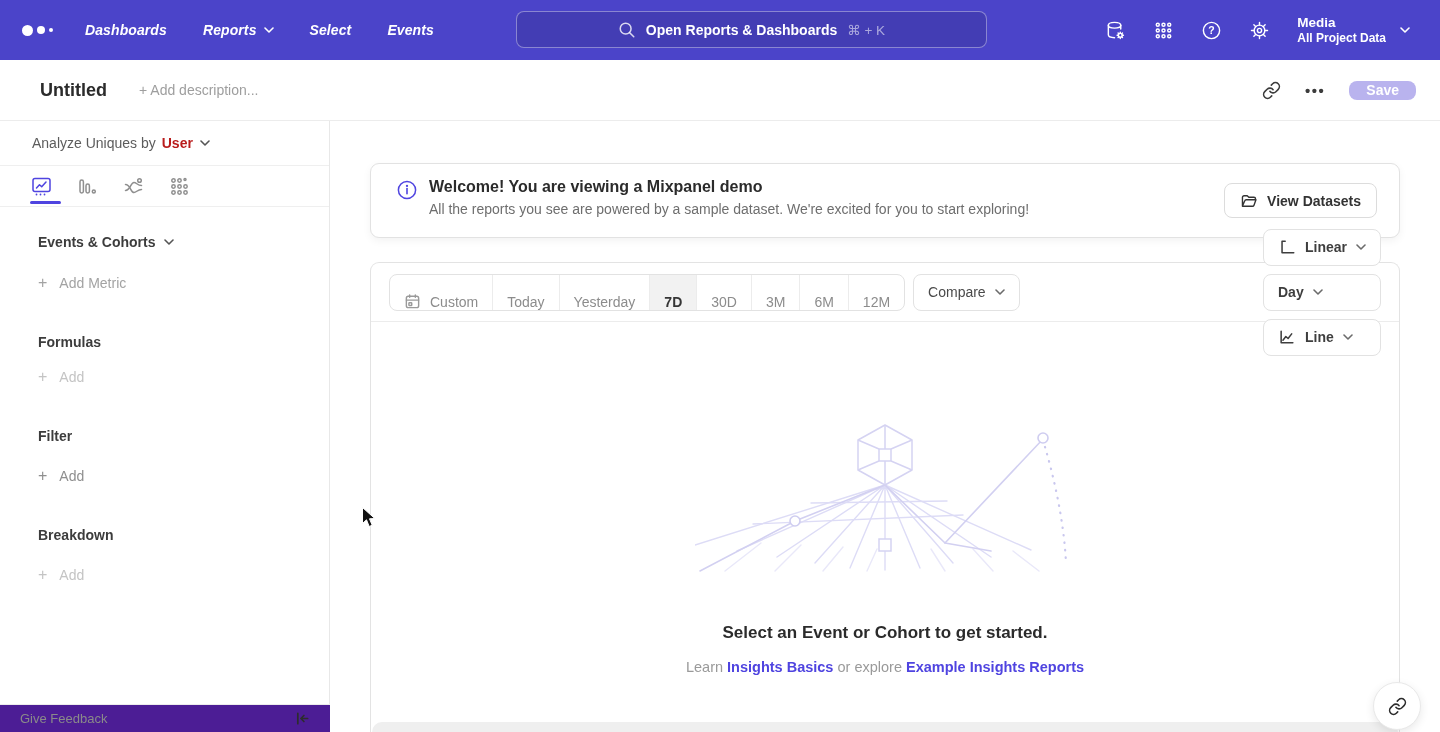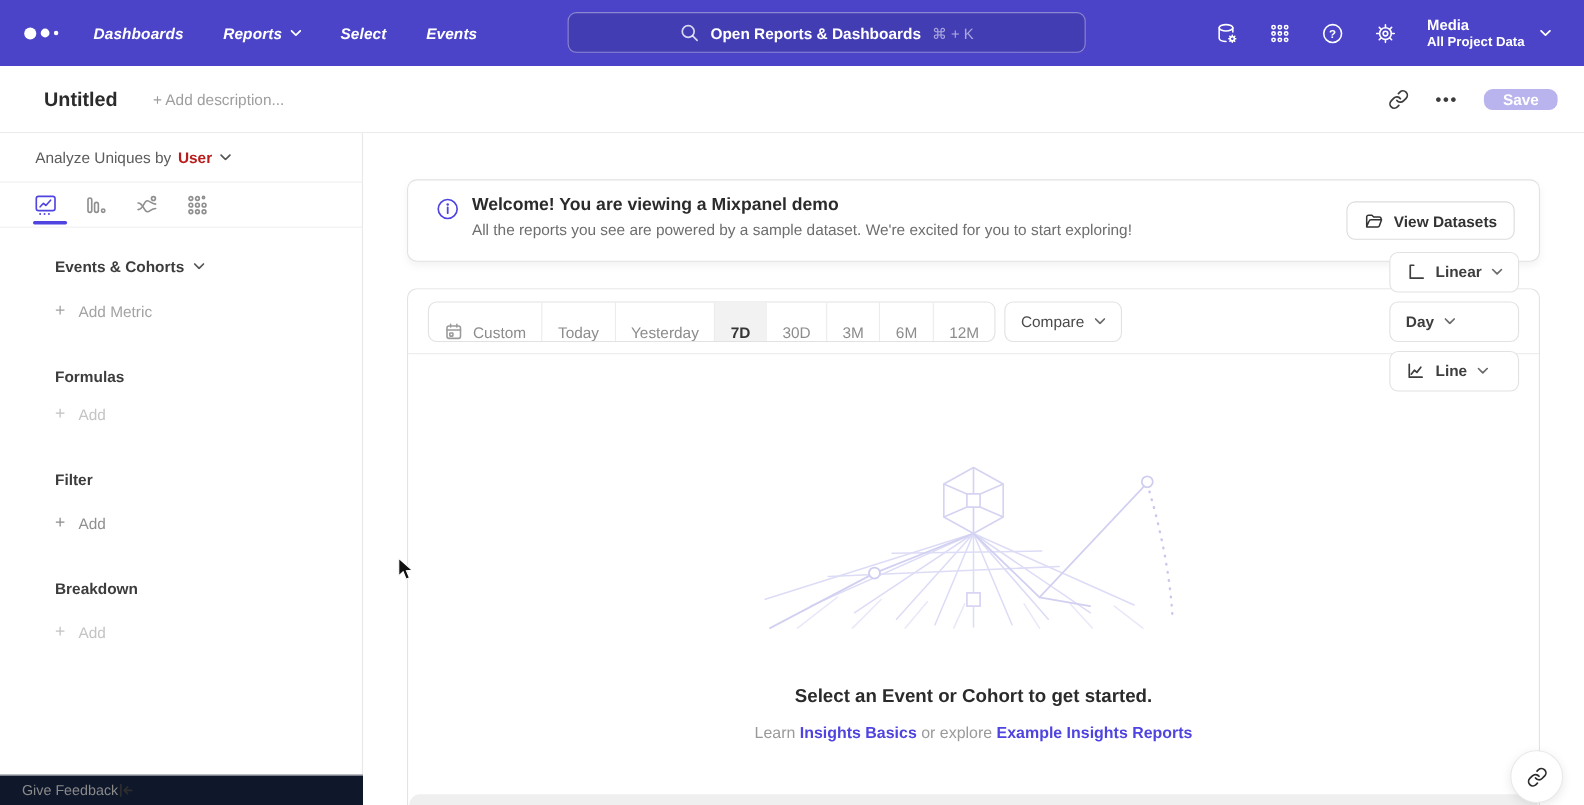--- a/index.html
+++ b/index.html
@@ -55,31 +55,31 @@
   .analyze-value { display:flex; align-items:center; gap:7px; color:#b91c1c; font-weight:700; cursor:pointer; }
   .tabs-row { height:41px; display:flex; align-items:center; gap:24px; padding:0 30px;
     border-bottom:1px solid #efefef; position:relative; }
   .tab { width:22px; height:22px; color:#8f8f8f; cursor:pointer; display:flex; align-items:center; justify-content:center; }
   .tab svg { width:21px; height:21px; }
   .tab svg * { stroke:currentColor; fill:none; stroke-width:1.5; stroke-linecap:round; stroke-linejoin:round; }
   .tab svg .fdot { fill:currentColor; stroke:none; }
   .tab.selected { color:#4F44E0; }
   .tab-underline { position:absolute; left:30px; bottom:2px; width:31px; height:3px;
     border-radius:2px; background:#4F44E0; }
-  .side-body { padding:0 50px; }
+  .side-body { padding:0 38px; }
   .group-title { font-size:14px; font-weight:700; color:#3c3c3c; }
   .add-link { display:flex; align-items:center; gap:12px; font-size:14px; cursor:pointer; }
   .add-link .plus { font-size:16px; }
   .add-metric { color:#a3a3a3; }
   .add-dim { color:#c4c4c4; }
   .add-mid { color:#8f8f8f; }
   .ec-row { margin-top:27px; display:flex; align-items:center; gap:9px; color:#3c3c3c; cursor:pointer; }
   .side-footer { position:absolute; bottom:0; left:0; width:330px; height:28px;
-    border-top:1px solid #ececec; display:flex; align-items:center; 
-    padding:0 20px 0 20px; background:#0f172a; }
+    border-top:1px solid #ececec; display:flex; align-items:center; justify-content:space-between;
+    padding:0 20px 0 20px; background:#4c1d95; }
   .feedback { font-size:13px; color:#8a8a8a; cursor:pointer; }
   .collapse { color:#2d2d2d; cursor:pointer; }
   .collapse svg { width:15px; height:15px; }
   .collapse svg path { fill:none; stroke:currentColor; stroke-width:1.8; stroke-linecap:round; stroke-linejoin:round; }
 
   
   .banner { position:absolute; left:370px; top:163px; width:1030px; height:75px; background:#fff;
     border:1px solid #e2e2e2; border-radius:9px; box-shadow:0 3px 8px rgba(0,0,0,.05);
     display:flex; align-items:center; padding:0 22px 0 26px; }
   .info-icon { width:20px; height:20px; flex:none; align-self:flex-start; margin-top:16px; }

